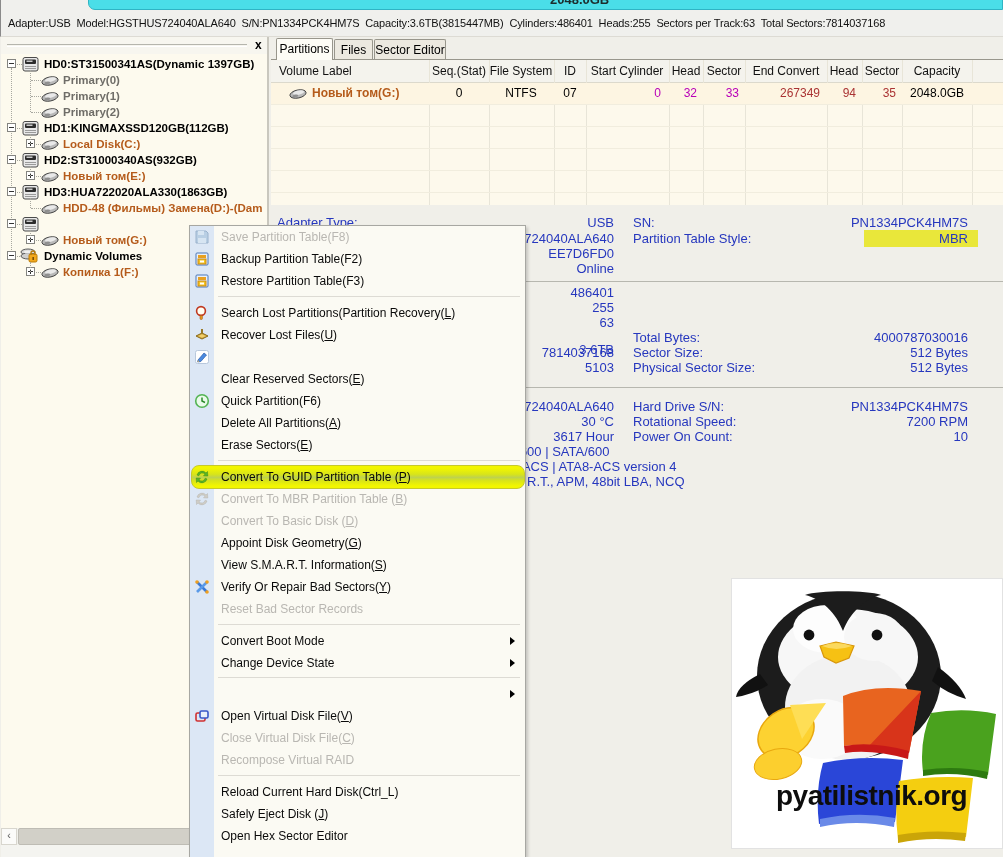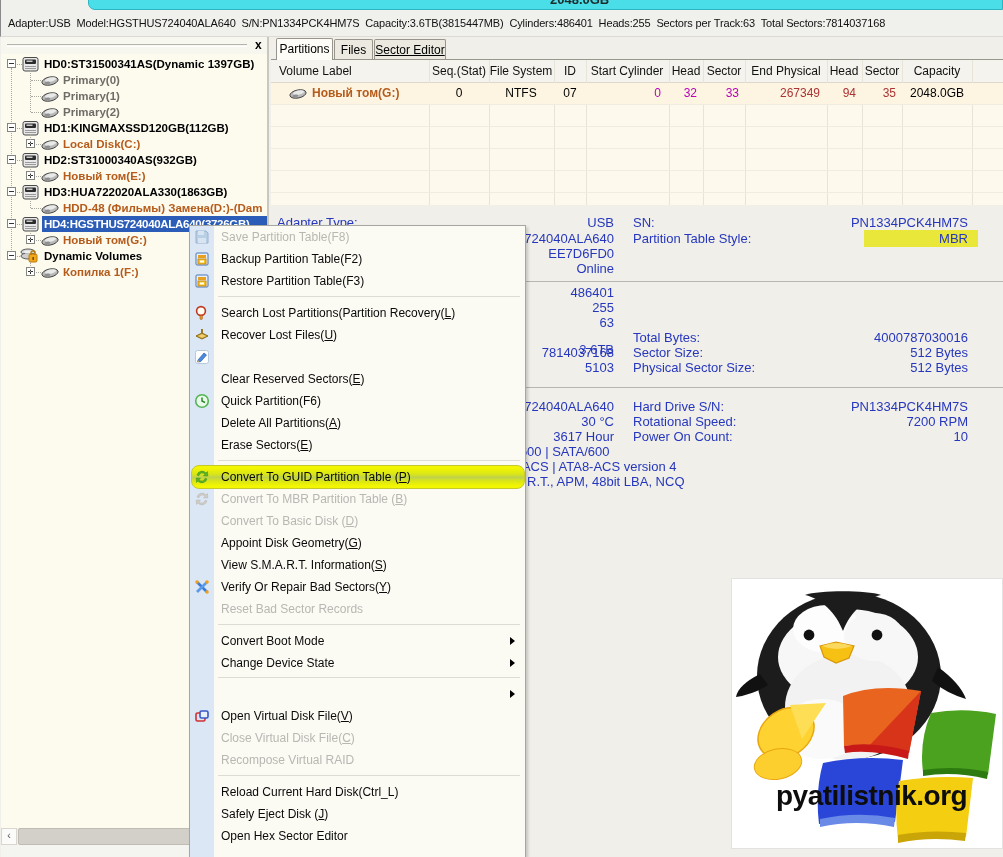--- a/index.html
+++ b/index.html
@@ -174,21 +174,20 @@
     <div class="box" style="left:6px;top:182px">
       <span class="h"></span>
     </div>
     <svg class="abs" style="left:21px;top:180px" width="17" height="15" viewBox="0 0 17 15">
       <rect x="1" y="0.5" width="15" height="13.5" rx="2" fill="#e8e8e8" stroke="#4a4a4a"></rect>
       <rect x="3" y="2.5" width="11" height="4.5" rx="1" fill="#2c2c2c"></rect>
       <rect x="4.5" y="3.6" width="6" height="1.2" fill="#f0f0f0"></rect>
       <rect x="3" y="9" width="11" height="1" fill="#9a9a9a"></rect>
       <rect x="3" y="11" width="11" height="1" fill="#9a9a9a"></rect>
     </svg>
-    <div class="trow" style="left:41px;top:179px;width:226px;background:#2a5cb8;color:#fff;padding-left:2px;letter-spacing:-0.3px">HD4:HGSTHUS724040ALA640(3726GB)</div>
     <div class="dot-h" style="left:30px;top:203px;width:10px"></div>
     <div class="box" style="left:25px;top:198px">
       <span class="h"></span>
       <span class="v"></span>
     </div>
     <svg class="abs" style="left:40px;top:198px" width="18" height="12" viewBox="0 0 18 12">
       <ellipse cx="9" cy="6" rx="8.2" ry="4" fill="#b9b9b9" stroke="#3f3f3f" stroke-width="0.9" transform="rotate(-12 9 6)"></ellipse>
       <ellipse cx="9.8" cy="4.8" rx="5.6" ry="2.2" fill="#e9e9e9" transform="rotate(-12 9 6)"></ellipse>
       <ellipse cx="6" cy="7.4" rx="3" ry="1.4" fill="#8f8f8f" transform="rotate(-12 9 6)"></ellipse>
     </svg>
@@ -225,32 +224,32 @@
     <div class="dot-v" style="left:29px;top:225px;height:10px"></div>
     <div style="position:absolute;left:0;top:808px;width:266px;height:12px;background:#f4f4f0"></div>
     <div id="hsb">
       <div class="btn">‹</div>
       <div class="thumb"></div>
     </div>
   </div>
 <div class="abs" id="rpanel">
     <div class="tab active" style="left:5px;width:57px;">Partitions</div>
     <div class="tab" style="left:63px;width:39px;">Files</div>
-    <div class="tab" style="left:103px;width:72px;text-decoration:underline;">Sector Editor</div>
+    <div class="tab" style="left:103px;width:72px;">Sector Editor</div>
     <div id="tabline"></div>
     <div id="tablearea">
       <div id="thead">
         <div class="hc " style="left:8px">Volume Label</div>
         <div class="hc c" style="left:188px">Seq.(Stat)</div>
         <div class="hc c" style="left:250px">File System</div>
         <div class="hc c" style="left:299px">ID</div>
         <div class="hc c" style="left:356px">Start Cylinder</div>
         <div class="hc c" style="left:415px">Head</div>
         <div class="hc c" style="left:453px">Sector</div>
-        <div class="hc c" style="left:515px">End Physical</div>
+        <div class="hc c" style="left:515px">End Convert</div>
         <div class="hc c" style="left:573px">Head</div>
         <div class="hc c" style="left:611px">Sector</div>
         <div class="hc c" style="left:666px">Capacity</div>
       </div>
       <div class="vsep" style="left:158px;height:145px"></div>
       <div class="vsep" style="left:218px;height:145px"></div>
       <div class="vsep" style="left:283px;height:145px"></div>
       <div class="vsep" style="left:315px;height:145px"></div>
       <div class="vsep" style="left:398px;height:145px"></div>
       <div class="vsep" style="left:432px;height:145px"></div>

